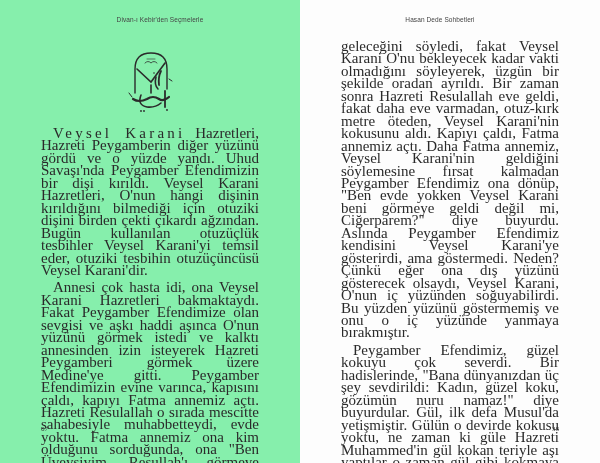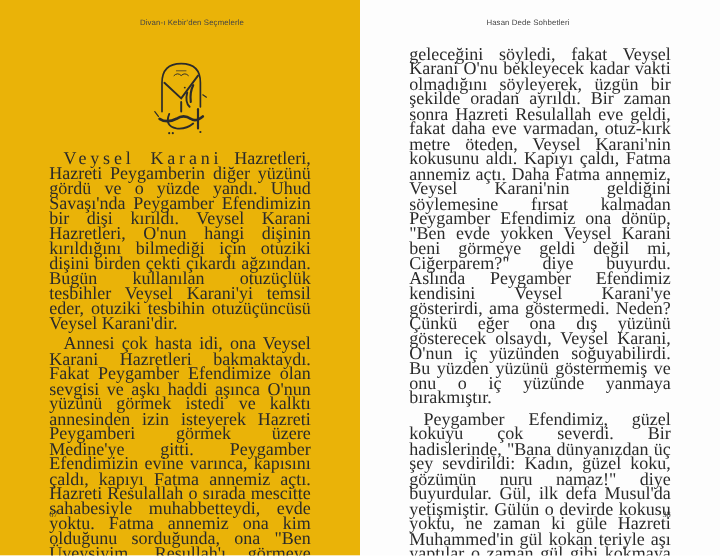--- a/index.html
+++ b/index.html
@@ -4,21 +4,21 @@
 <style>
   html, body { margin: 0; padding: 0; }
   body {
     width: 600px; height: 463px; overflow: hidden;
     background: #ffffff;
     font-family: "Liberation Serif", "DejaVu Serif", serif;
     color: #2a2a2a;
     position: relative;
   }
   .spread { position: absolute; inset: 0; display: flex; }
-  .page { position: relative; width: 300px; height: 463px; background: #eab308; }
+  .page { position: relative; width: 300px; height: 463px; background: #86efac; }
   .page.right { background: #fdfdfd; }
   .running-head {
     position: absolute; top: 16px; left: 0; right: 0;
     text-align: center;
     font-family: "Liberation Sans", "DejaVu Sans", sans-serif;
     font-size: 6.5px; color: #444; letter-spacing: 0.1px;
   }
   .page.left .running-head { left: 40px; right: 20px; }
   .page.right .running-head { left: 20px; right: 40px; }
   .body-text {

